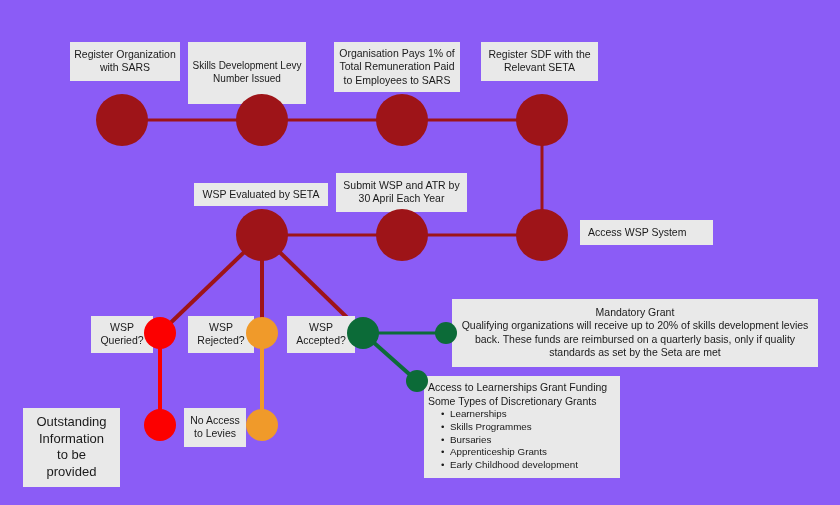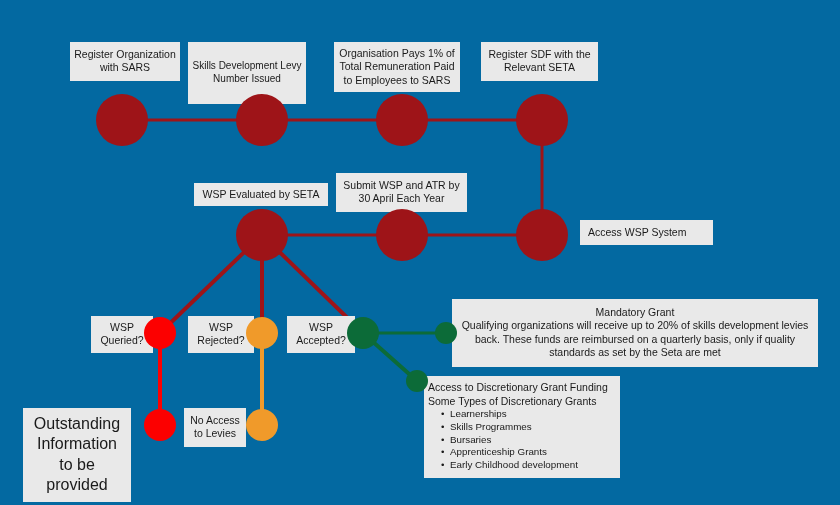--- a/index.html
+++ b/index.html
@@ -5,21 +5,21 @@
 <style>
   html, body {
     margin: 0;
     padding: 0;
     background: #ffffff;
   }
   #canvas {
     position: relative;
     width: 840px;
     height: 505px;
-    background: #0369a1;
+    background: #8b5cf6;
     font-family: "Liberation Sans", sans-serif;
     overflow: hidden;
   }
   #edge-layer {
     position: absolute;
     left: 0; top: 0;
     width: 840px;
     height: 505px;
     pointer-events: none;
   }
@@ -137,33 +137,33 @@
   <div class="node" style="left:262px; top:333px; width:32px; height:32px; background:#f09a2a;"></div>
   <div class="node" style="left:363px; top:333px; width:32px; height:32px; background:#0c6b38;"></div>
 
   <div class="label-box" style="left:452px; top:299px; width:366px; padding:7px 8px; font-size:10.5px;">Mandatory Grant
 Qualifying organizations will receive up to 20% of skills development levies
 back.  These funds are reimbursed on a quarterly basis, only if quality
 standards as set by the Seta are met</div>
   <div class="node" style="left:446px; top:333px; width:22px; height:22px; background:#0c6b38;"></div>
 
   <div class="grant-list" style="left:424px; top:376px; width:196px; padding:5px 6px 6px 4px; font-size:9.8px;">
-    <span class="gl-head" style="font-size:10.5px;">Access to Discretionary Grant Funding</span>
+    <span class="gl-head" style="font-size:10.5px;">Access to Learnerships Grant Funding</span>
     <span class="gl-head" style="font-size:10.5px;">Some Types of Discretionary Grants</span>
     <ul>
       <li>Learnerships</li>
       <li>Skills Programmes</li>
       <li>Bursaries</li>
       <li>Apprenticeship Grants</li>
       <li>Early Childhood development</li>
     </ul>
   </div>
   <div class="node" style="left:417px; top:381px; width:22px; height:22px; background:#0c6b38;"></div>
 
-  <div class="label-box" style="left:23px; top:408px; width:108px; padding:6px 8px; font-size:16px;">Outstanding Information
+  <div class="label-box" style="left:23px; top:408px; width:97px; padding:6px 8px; font-size:13px;">Outstanding Information
 to be provided</div>
   <div class="node" style="left:160px; top:425px; width:32px; height:32px; background:#fc0000;"></div>
 
   <div class="label-box" style="left:184px; top:408px; width:62px; padding:6px 4px; font-size:10.5px;">No Access
 to Levies</div>
   <div class="node" style="left:262px; top:425px; width:32px; height:32px; background:#f09a2a;"></div>
 
 </div>
 
 </body></html>

